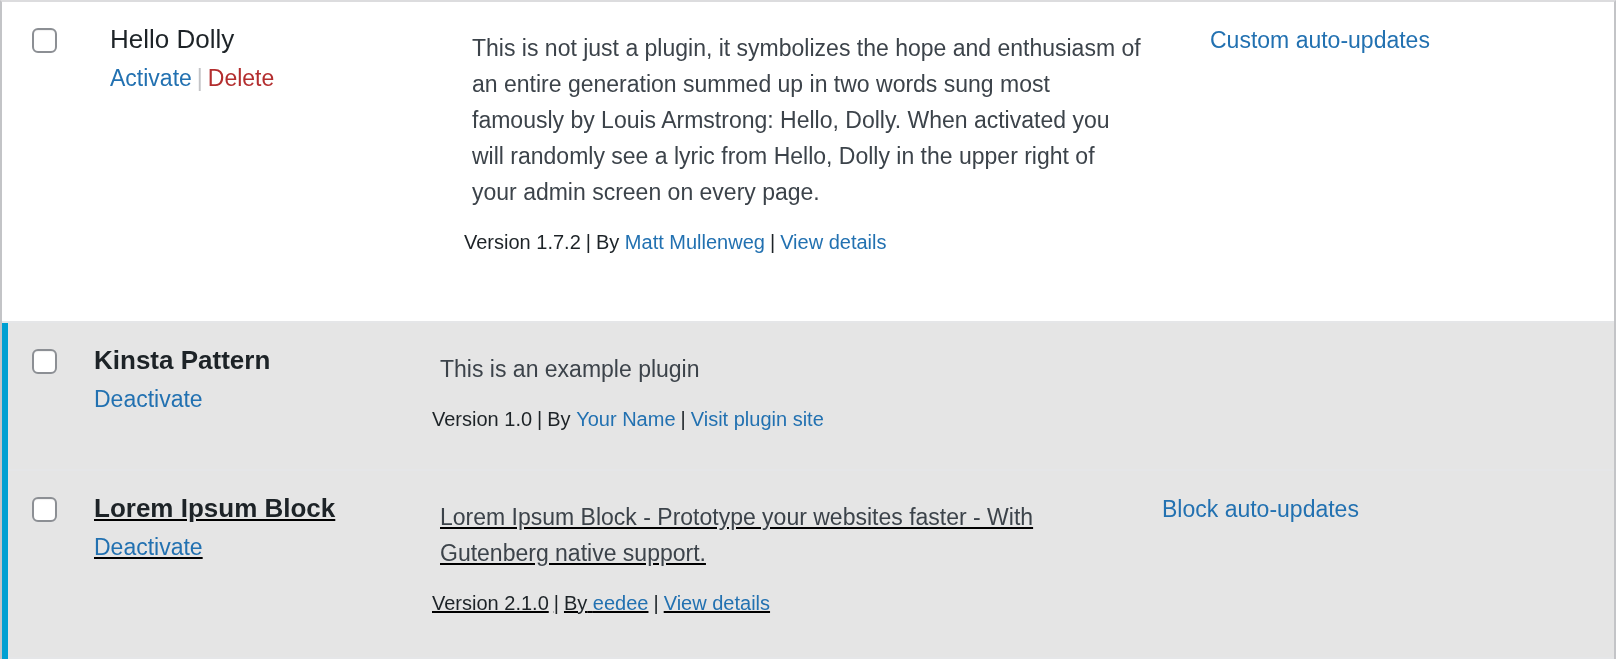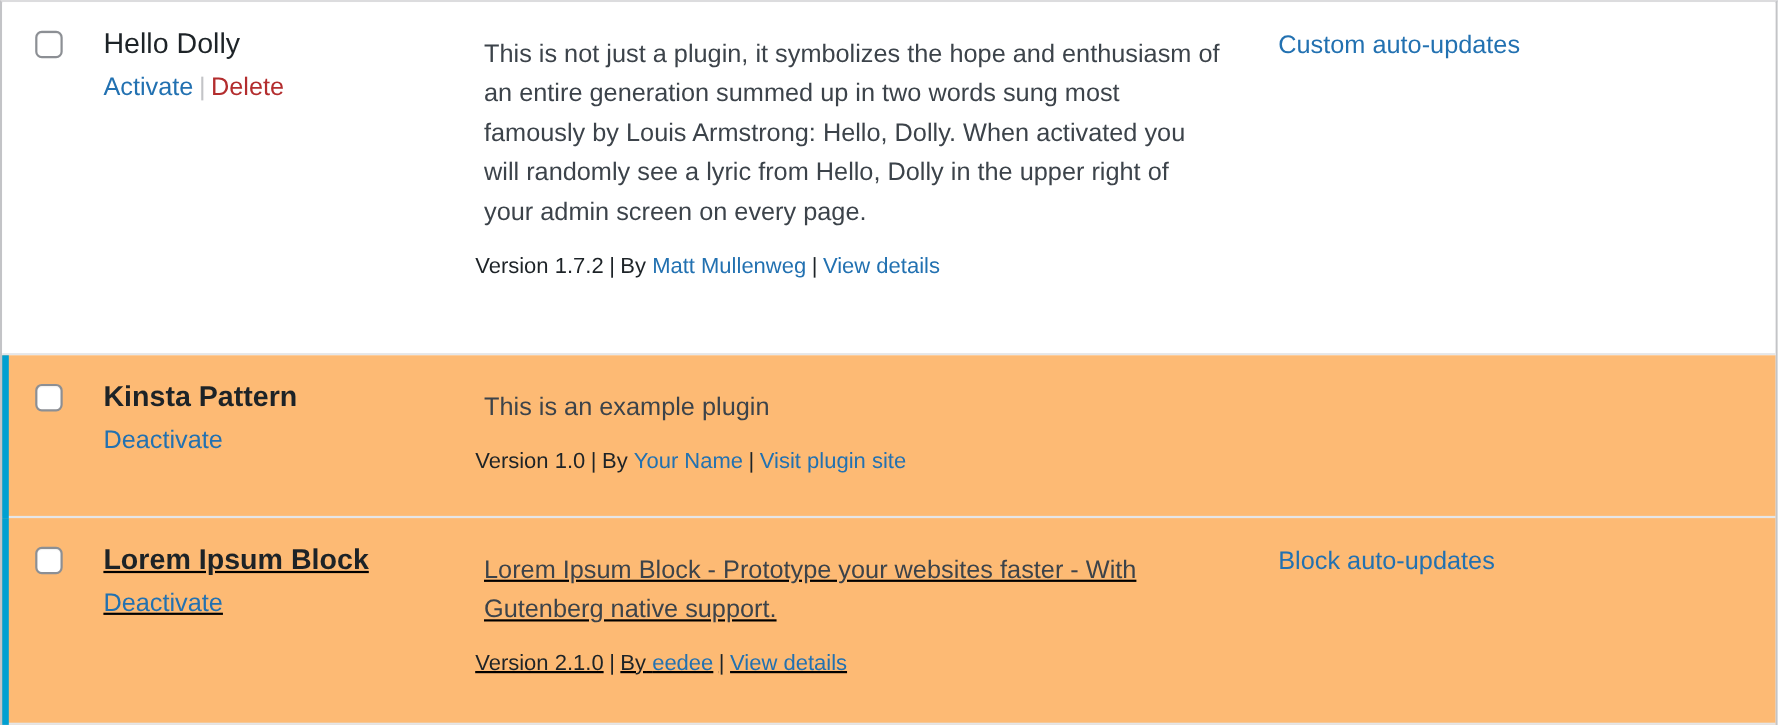--- a/index.html
+++ b/index.html
@@ -27,21 +27,21 @@
 
   .plugin-row {
     display: flex;
     align-items: flex-start;
     position: relative;
     box-sizing: border-box;
     background: #ffffff;
     border-bottom: 2px solid #e5e6e8;
   }
   .plugin-row.active {
-    background: #fdba74;
+    background: #e5e5e5;
   }
   .plugin-row.active::before {
     content: "";
     position: absolute;
     left: 0;
     top: 0;
     bottom: -2px;
     width: 6px;
     background: #00a0d2;
   }
@@ -143,21 +143,21 @@
     line-height: 32px;
     color: #2271b1;
     text-decoration: none;
     display: inline-block;
   }
   .auto-update.plain {
     color: #1d2327;
   }
 
   
-  .row-hello   { min-height: 321px; }
+  .row-hello   { min-height: 321px; gap: 16px; }
   .row-kinsta  { min-height: 148px; }
   .row-lorem   { min-height: 188px; text-decoration: underline; }
 </style>
 </head>
 <body>
 
 <div class="plugins-table">
 
   <div class="plugin-row row-hello">
     <div class="col-check">

